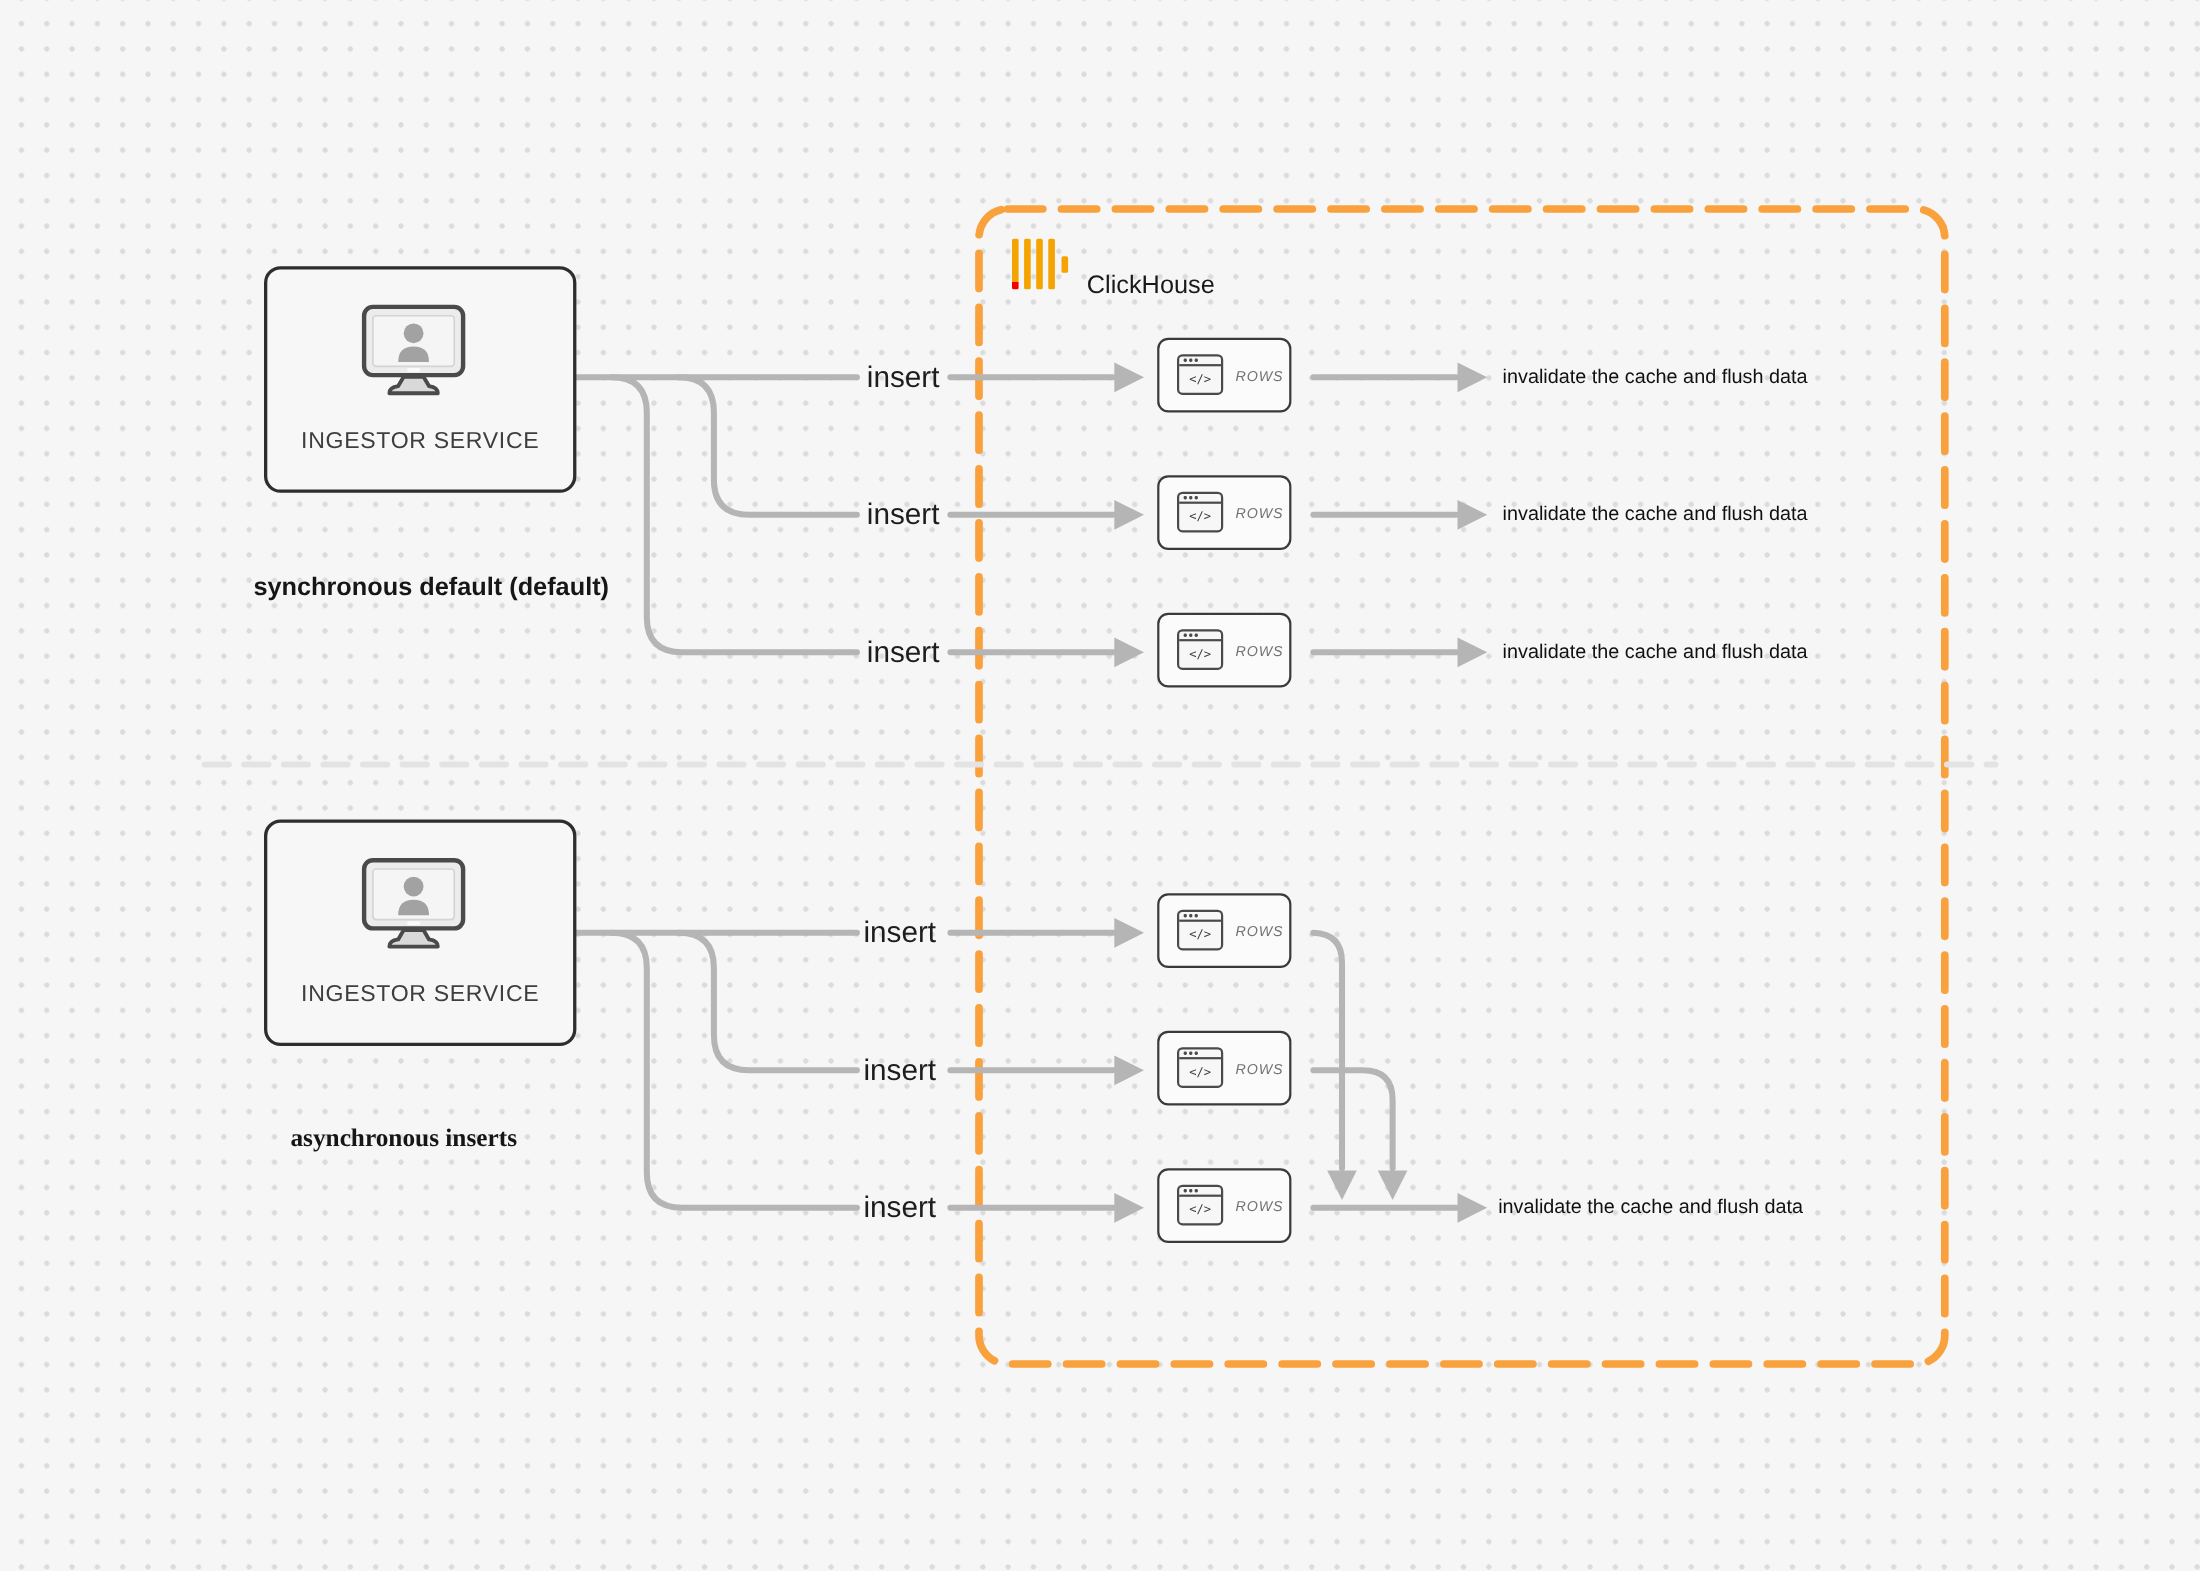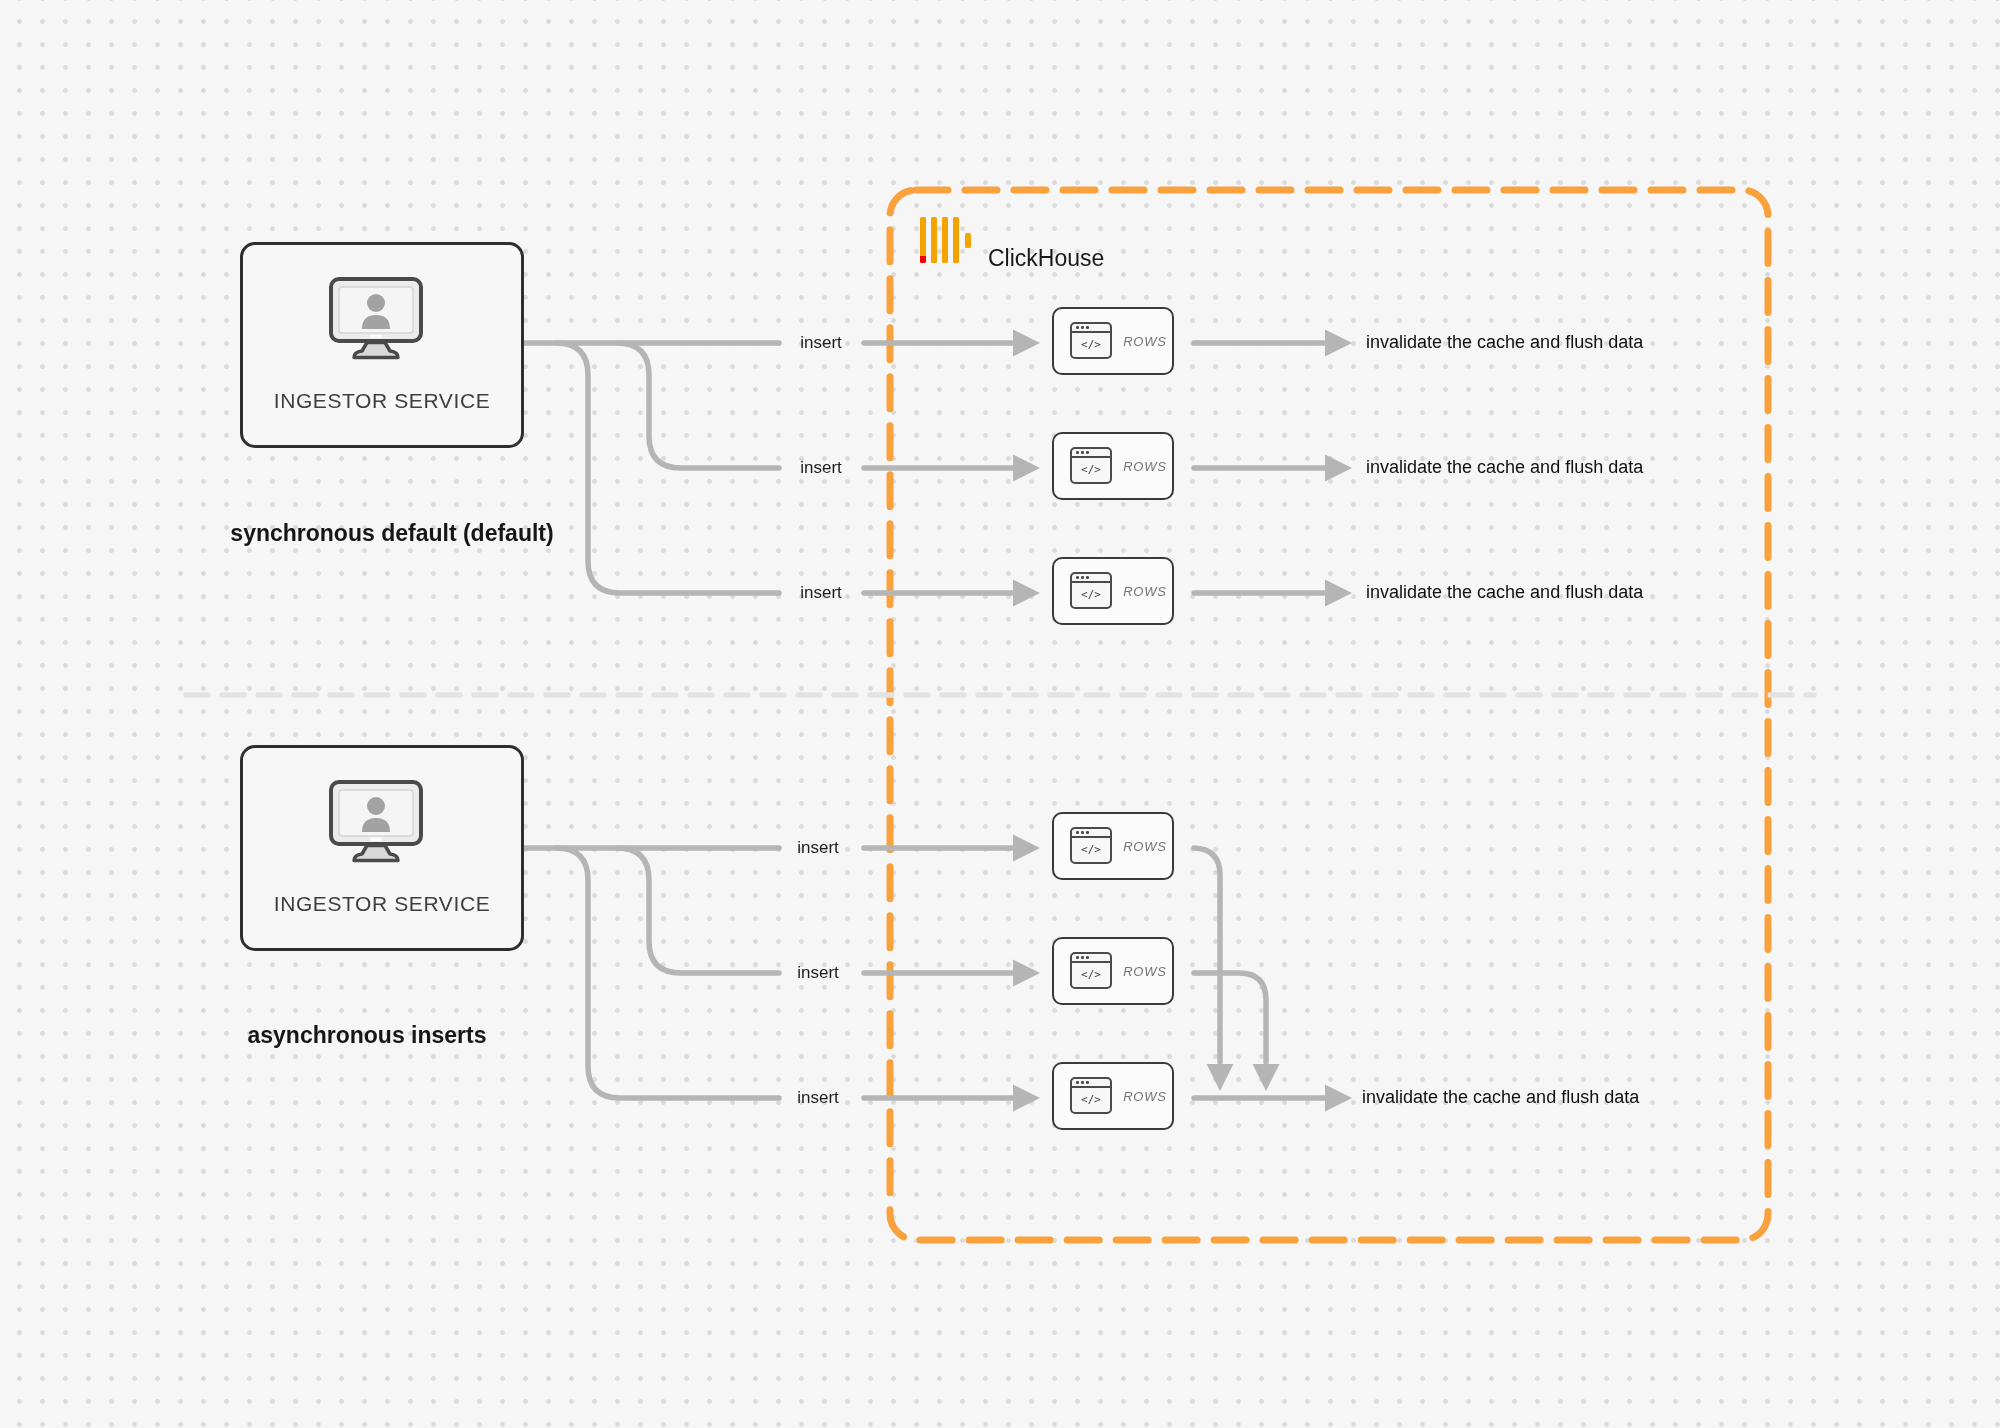--- a/index.html
+++ b/index.html
@@ -69,21 +69,21 @@
     font-family:"DejaVu Sans Mono",monospace;font-size:11px;color:#3F3F3F;letter-spacing:0;
   }
   .rows-label{
     position:absolute;left:66px;top:0;height:100%;width:50px;
     display:flex;align-items:center;justify-content:center;
     font-style:italic;font-size:13px;font-weight:500;letter-spacing:0.8px;color:#737373;
   }
 
   .insert-label{
     position:absolute;transform:translate(-50%,-50%);
-    font-size:17px;color:#1D1D1D;white-space:nowrap;
+    font-size:27px;color:#1D1D1D;white-space:nowrap;
   }
   .result-label{
     position:absolute;transform:translateY(-52%);
     font-size:18px;color:#101010;white-space:nowrap;
   }
 
   
   .ch-header{
     position:absolute;left:920px;top:217px;height:46px;
     display:flex;align-items:center;
@@ -166,21 +166,21 @@
     <svg class="monitor-icon" width="96" height="86" viewBox="0 0 96 86">
       <rect x="3" y="3" width="90" height="62" rx="8" fill="#ECECEC" stroke="#4A4A4A" stroke-width="4"></rect>
       <rect x="11" y="11" width="74" height="46" rx="3" fill="#F5F5F5" stroke="#D4D4D4" stroke-width="1.5"></rect>
       <circle cx="48" cy="27" r="9" fill="#A2A2A2"></circle>
       <path d="M34 53 Q34 39 48 39 Q62 39 62 53 Z" fill="#A2A2A2"></path>
       <rect x="42" y="58.5" width="12" height="3.5" rx="1.75" fill="#FBFBFB"></rect>
       <path d="M39 66.5 L57 66.5 L62 75 Q70 76 70 81.5 L26 81.5 Q26 76 34 75 Z" fill="#D9D9D9" stroke="#4A4A4A" stroke-width="3.5" stroke-linejoin="round"></path>
     </svg>
     <div class="ingestor-label">INGESTOR SERVICE</div>
   </div>
-  <div class="caption" style="left:367px;top:1035px;">asynchronous inserts</div>
+  <div class="caption" style="left:367px;top:1035px;font-family:Liberation Serif, serif;">asynchronous inserts</div>
 
   <span class="insert-label" style="left:821px;top:343px;">insert</span>
   <span class="insert-label" style="left:821px;top:468px;">insert</span>
   <span class="insert-label" style="left:821px;top:593px;">insert</span>
   <span class="insert-label" style="left:818px;top:848px;">insert</span>
   <span class="insert-label" style="left:818px;top:973px;">insert</span>
   <span class="insert-label" style="left:818px;top:1098px;">insert</span>
 
   <div class="rows-card" style="left:1052px;top:307px;">
     <div class="win-icon">

